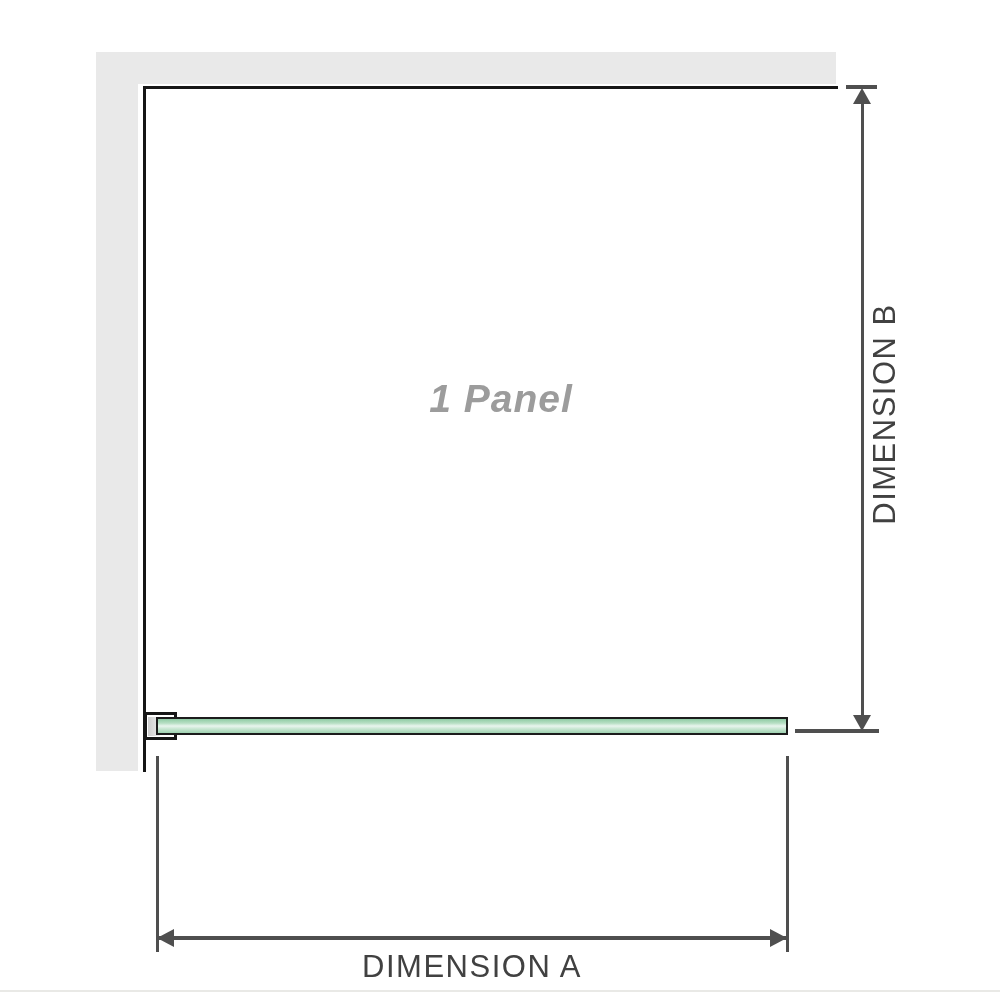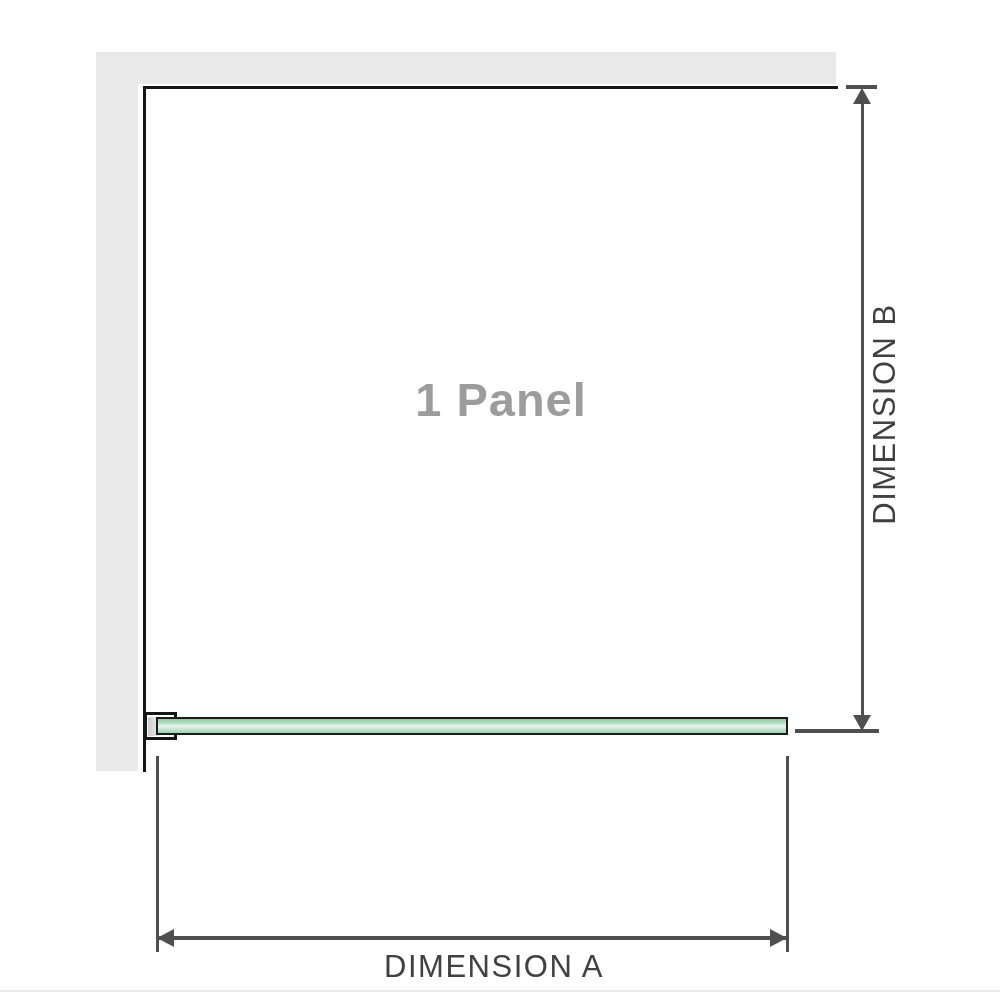--- a/index.html
+++ b/index.html
@@ -100,31 +100,31 @@
   .dim-label {
     color: var(--dimension-text, #414141);
     font-size: 31px;
     font-weight: 300;
     letter-spacing: 1.5px;
     white-space: nowrap;
   }
   .dima-label {
     left: 472px; top: 967px;
     transform: translate(-50%, -50%);
-    margin-left: 22px;
   }
   .dimb-label {
     left: 885px; top: 414px;
     transform: translate(-50%, -50%) rotate(-90deg);
   }
   .panel-label {
     left: 501px; top: 399px;
     transform: translate(-50%, -50%);
     color: var(--panel-label-gray, #9c9c9c);
-    font-size: 47px;
+    font-size: 39px;
+    font-style: italic;
     font-weight: 600;
     letter-spacing: 1px;
     white-space: nowrap;
   }
 
   
   .baseline {
     left: 0; top: 990px; width: 1000px; height: 2px;
     background: var(--baseline-gray, #e9e9e6);
   }

